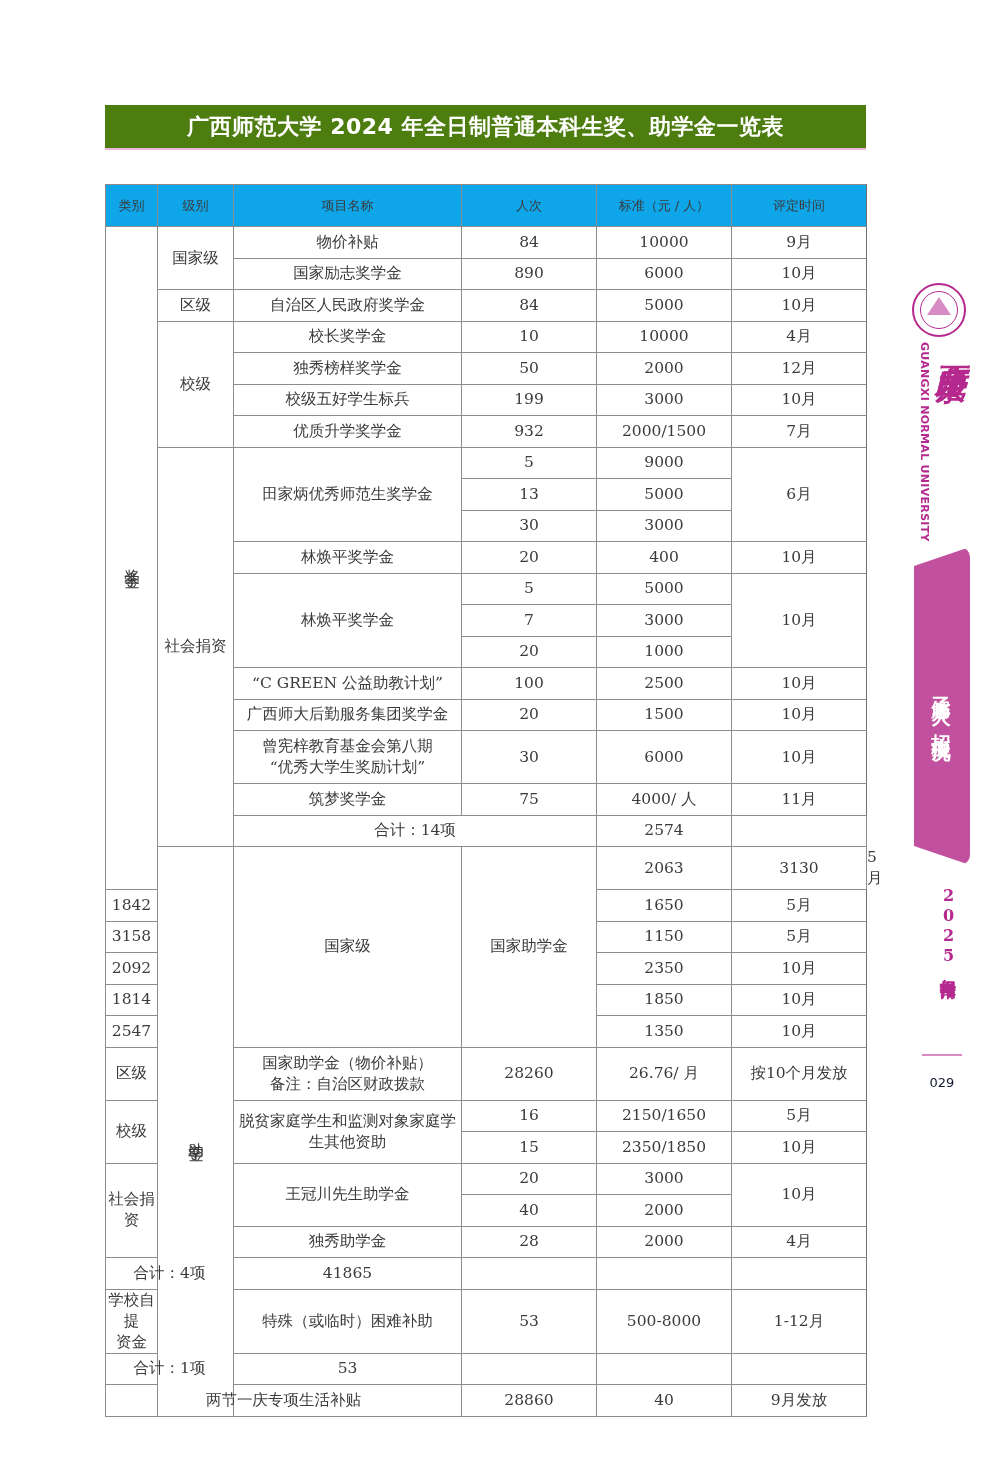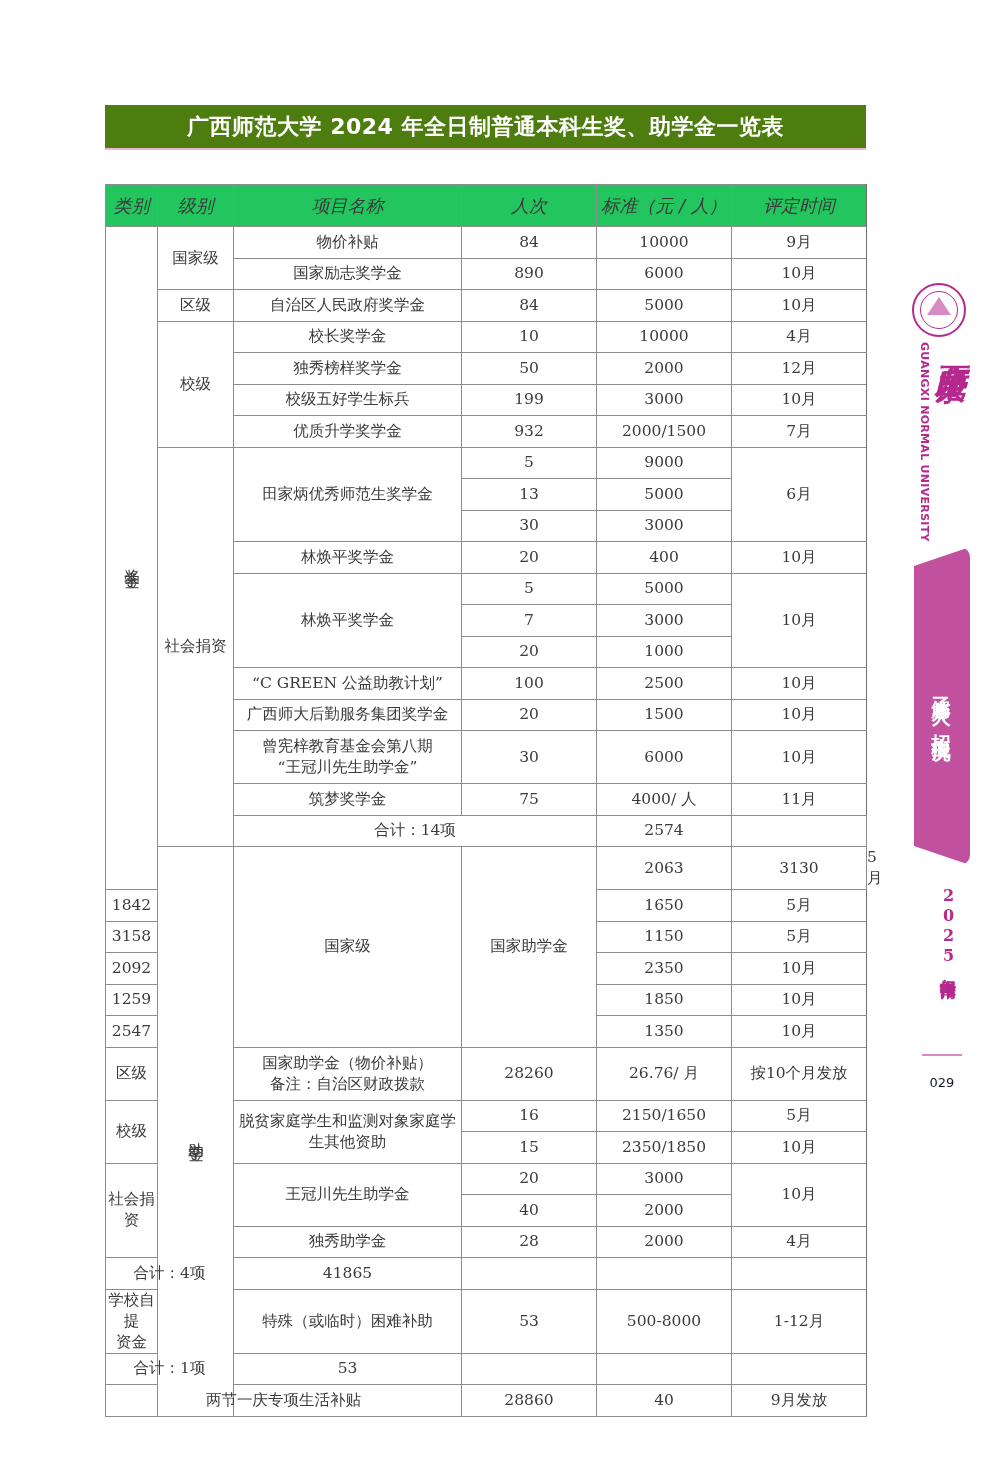--- a/index.html
+++ b/index.html
@@ -18,21 +18,21 @@
   table.main {
     position:absolute; left:105px; top:184px; width:761px;
     border-collapse:collapse; table-layout:fixed;
     border:1.5px solid #6e6e6e;
   }
   table.main td, table.main th {
     border:1px solid #8c8c8c; text-align:center; vertical-align:middle;
     font-size:15.5px; line-height:21px; padding:0; font-weight:normal; color:#3b3b3b;
   }
   table.main th {
-    background:#22c55e; height:41px; font-family:"DejaVu Sans", "Liberation Sans", sans-serif; font-size:18px;font-style:italic;
+    background:#0ea5e9; height:41px; font-family:"DejaVu Sans", "Liberation Sans", sans-serif; font-size:13px;
   }
   table.main tr.r td { height:30.5px; }
   table.main tr.r2 td { height:52px; }
   .vert { writing-mode:vertical-rl; text-orientation:upright; letter-spacing:2px; display:inline-block; }
   .multiline { white-space:pre-line; }
   .seal {
     position:absolute; left:912px; top:283px; width:54px; height:54px; border-radius:50%;
     border:2px solid #b5298f; box-sizing:border-box;
   }
   .seal-inner {
@@ -190,21 +190,21 @@
       <td>10月</td>
     </tr>
     <tr class="r">
       <td>广西师大后勤服务集团奖学金</td>
       <td>20</td>
       <td>1500</td>
       <td>10月</td>
     </tr>
     <tr class="r2">
       <td class="multiline">曾宪梓教育基金会第八期
-“王冠川先生助学金”</td>
+“优秀大学生奖励计划”</td>
       <td>30</td>
       <td>6000</td>
       <td>10月</td>
     </tr>
     <tr class="r">
       <td>筑梦奖学金</td>
       <td>75</td>
       <td>4000/ 人</td>
       <td>11月</td>
     </tr>
@@ -232,21 +232,21 @@
       <td>3158</td>
       <td>1150</td>
       <td>5月</td>
     </tr>
     <tr class="r">
       <td>2092</td>
       <td>2350</td>
       <td>10月</td>
     </tr>
     <tr class="r">
-      <td>1259</td>
+      <td>1814</td>
       <td>1850</td>
       <td>10月</td>
     </tr>
     <tr class="r">
       <td>2547</td>
       <td>1350</td>
       <td>10月</td>
     </tr>
     <tr class="r2">
       <td>区级</td>

